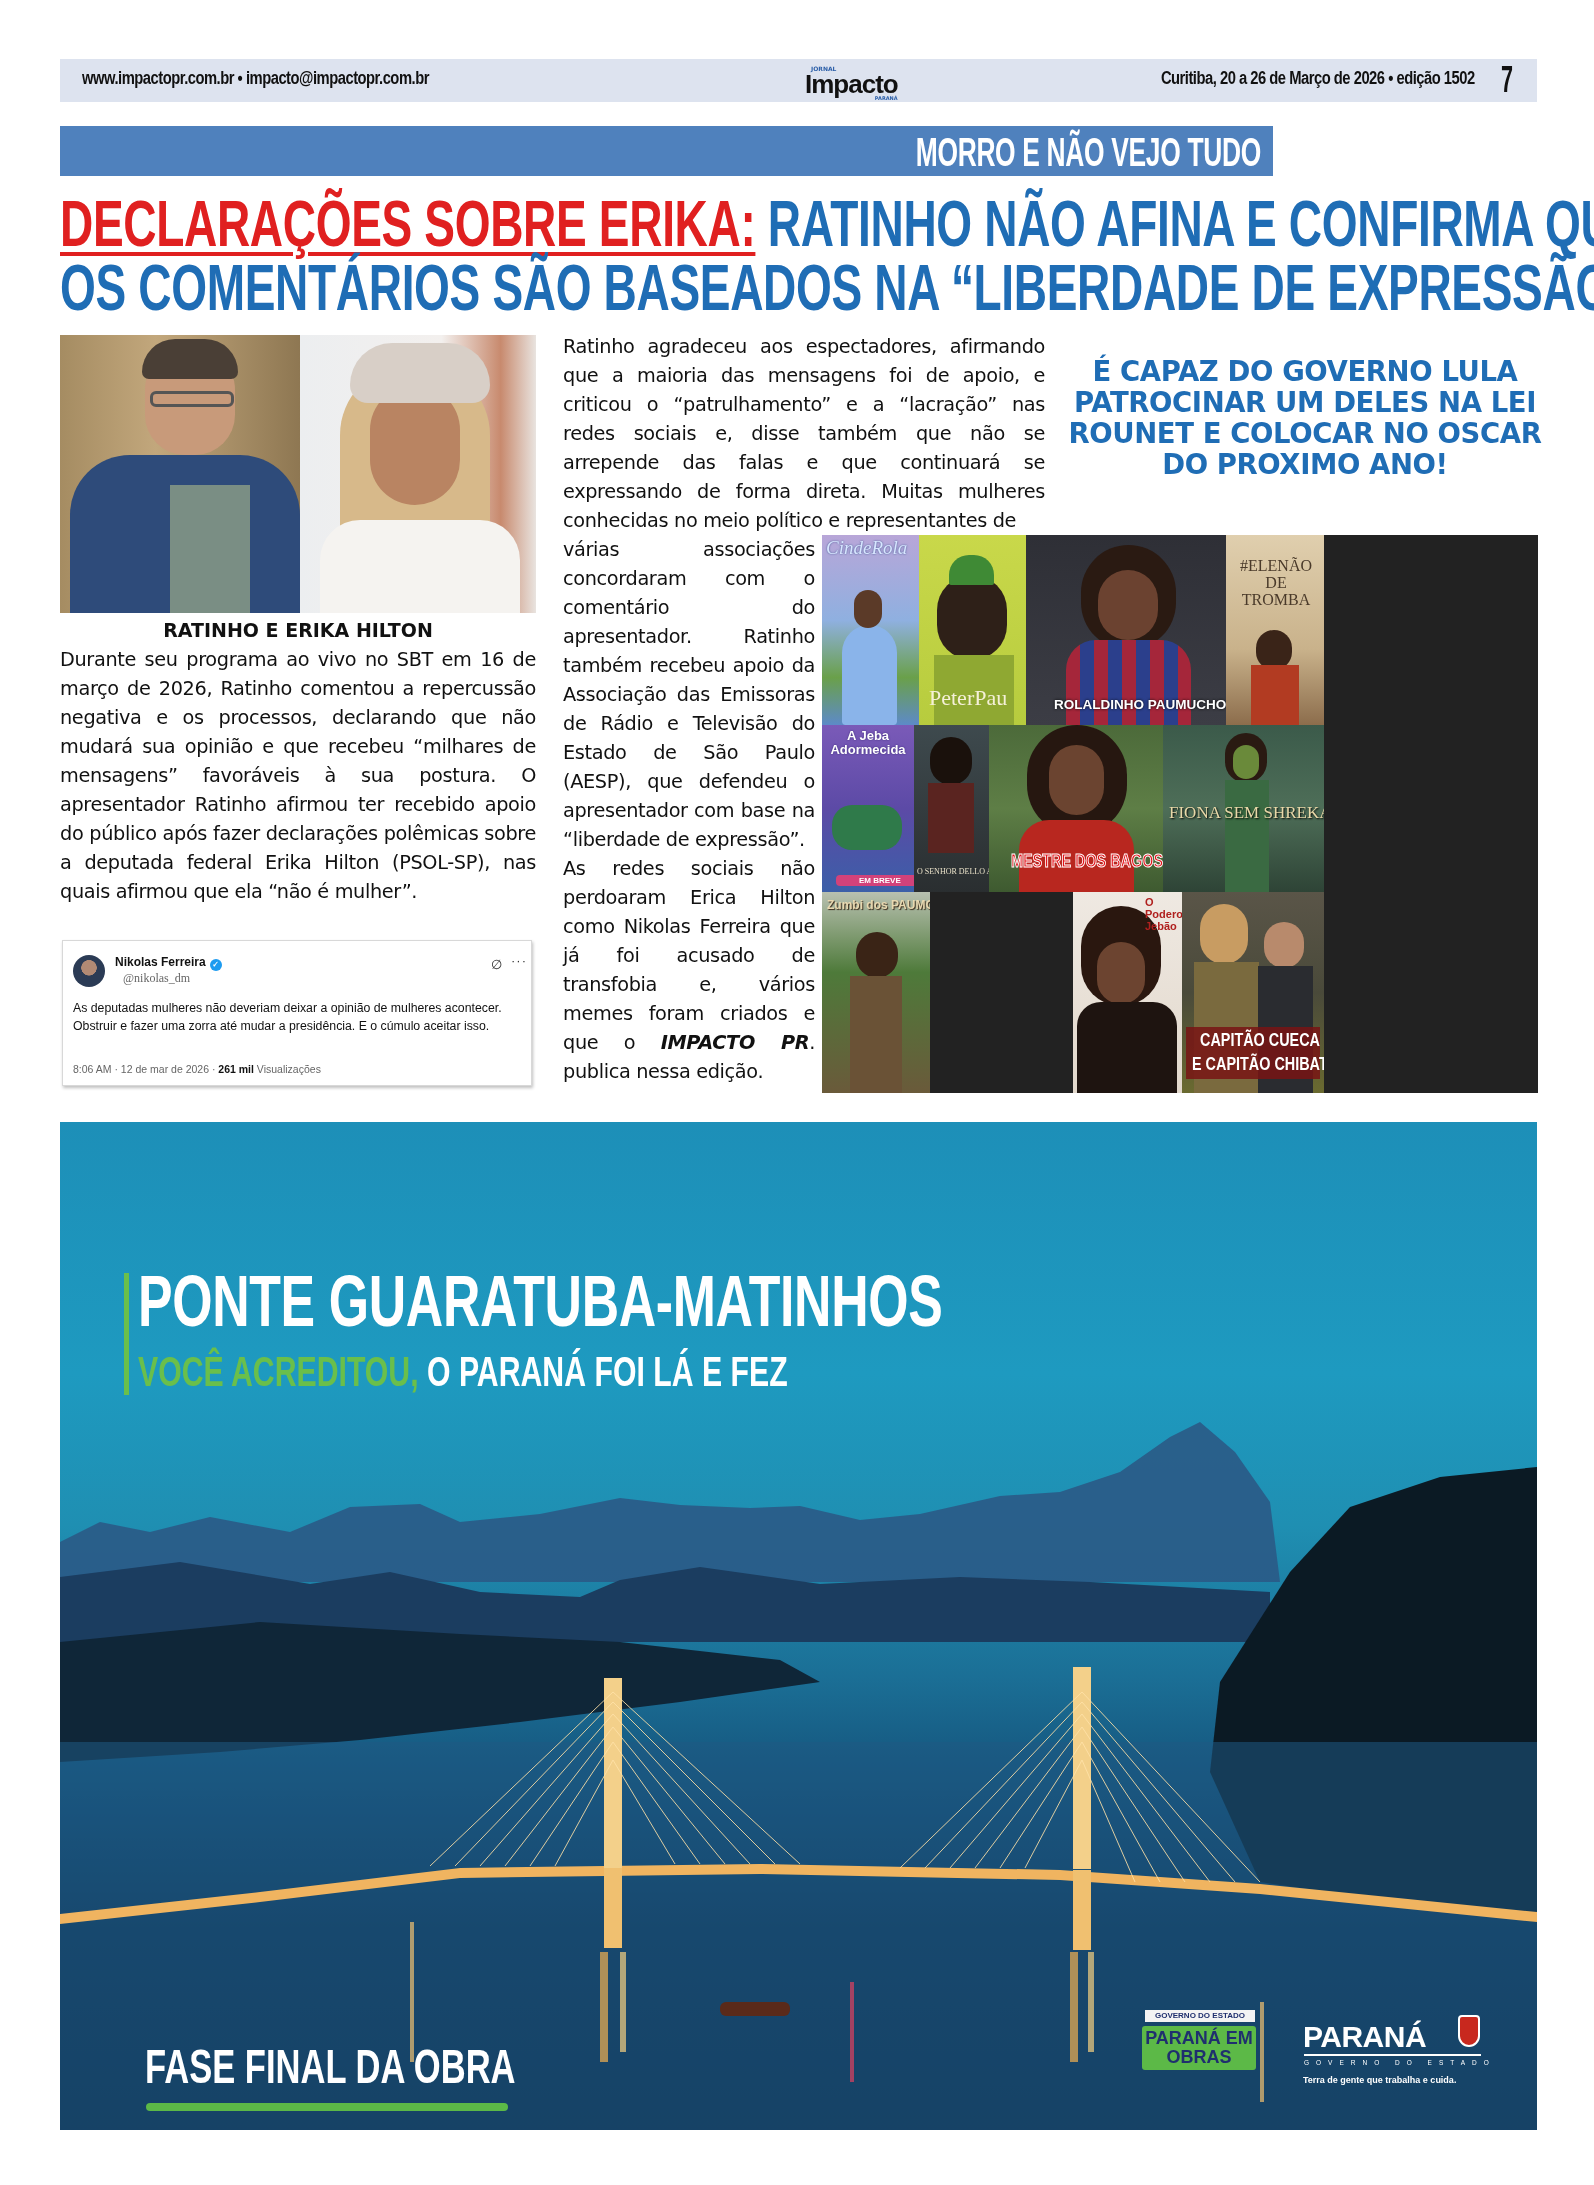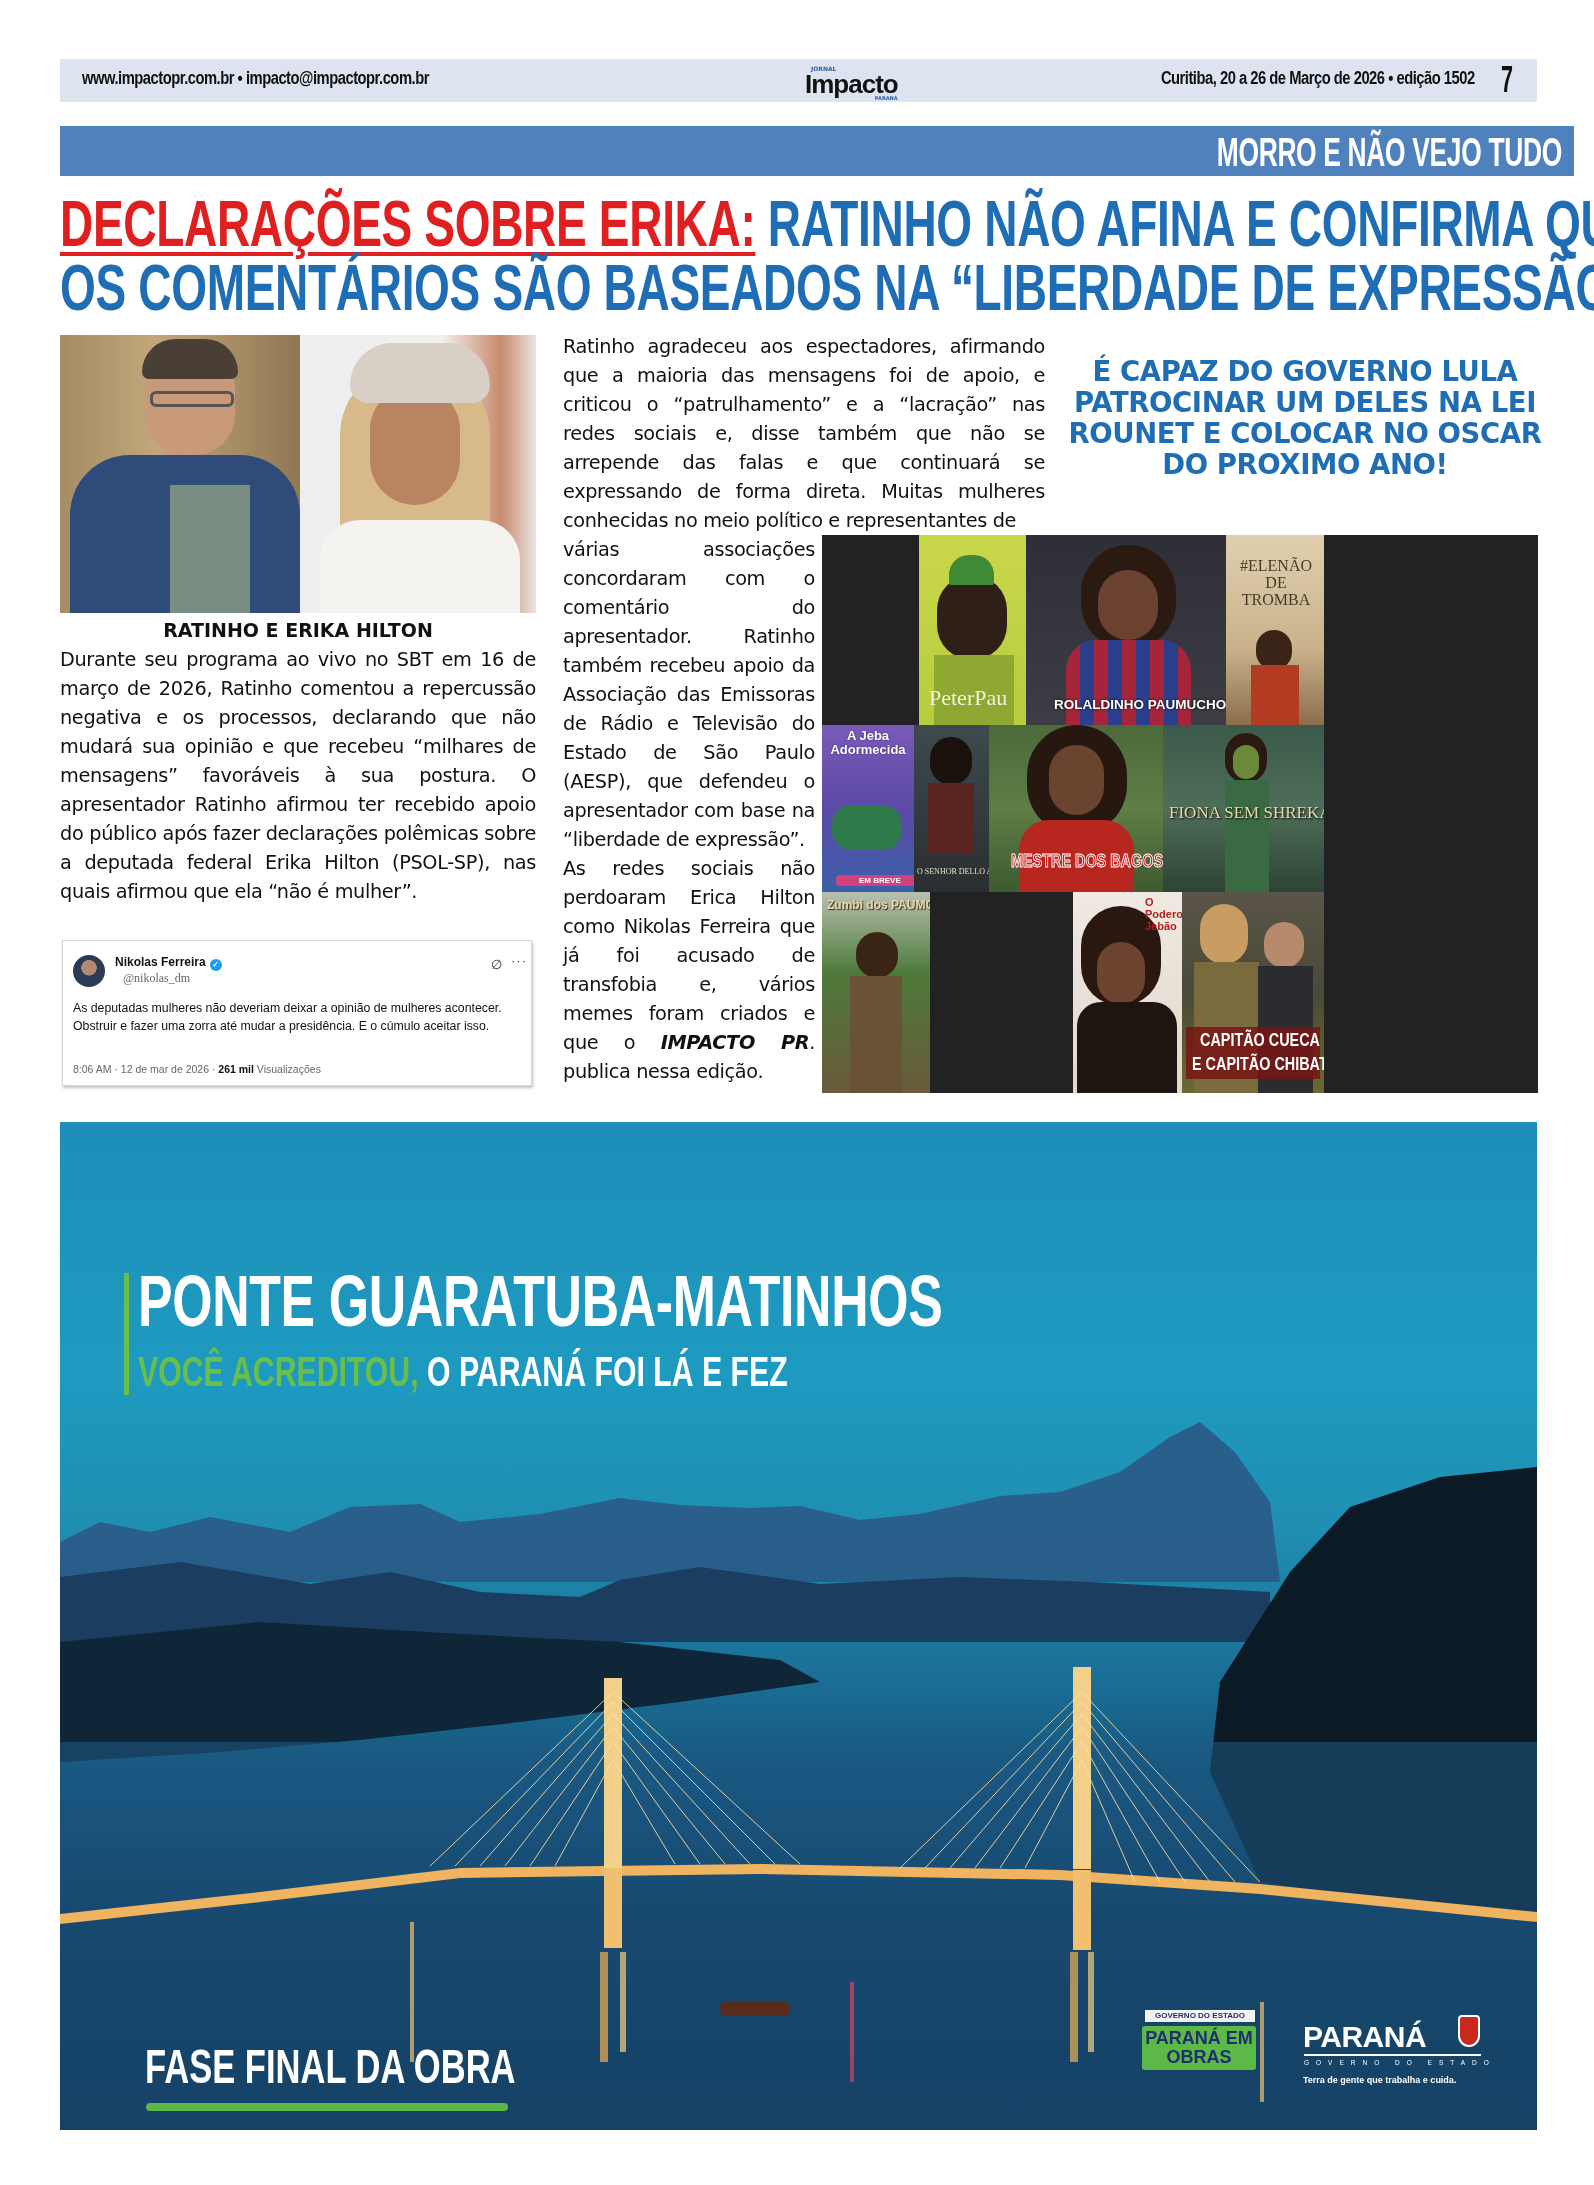--- a/index.html
+++ b/index.html
@@ -8,21 +8,21 @@
 
   .topbar { position: absolute; left: 60px; top: 59px; width: 1477px; height: 43px; background: #dde3ef; }
   .topbar .left { position: absolute; left: 22px; top: 9px; font-family: "Liberation Sans", sans-serif; font-weight: bold; font-size: 18px; letter-spacing: -0.6px; transform: scaleX(0.82); transform-origin: left center; color: #111; white-space: nowrap; }
   .topbar .logo { position: absolute; left: 745px; top: 4px; height: 36px; display: flex; align-items: flex-end; }
   .logo .logo-jornal { position: absolute; left: 6px; top: 2px; font-size: 6px; font-weight: bold; color: #2a5ea8; }
   .logo .logo-main { font-family: "Liberation Sans", sans-serif; font-weight: 900; font-size: 26px; letter-spacing: -1px; color: #111; line-height: 30px; }
   .logo .logo-parana { position: absolute; right: 0; bottom: -2px; font-size: 5px; font-weight: bold; color: #2a5ea8; }
   .topbar .right { position: absolute; right: 62px; top: 9px; font-family: "Liberation Sans", sans-serif; font-weight: bold; font-size: 18px; letter-spacing: -0.6px; transform: scaleX(0.82); transform-origin: right center; color: #111; white-space: nowrap; }
   .topbar .page-num { position: absolute; right: 20px; top: 0px; font-family: "Liberation Sans", sans-serif; font-weight: bold; font-size: 36px; transform: scaleX(0.6); color: #111; }
 
-  .section-band { position: absolute; left: 60px; top: 126px; width: 1514px; height: 50px; background: #4f81bd; }
+  .section-band { position: absolute; left: 60px; top: 126px; width: 1213px; height: 50px; background: #4f81bd; }
   .section-band .label { position: absolute; right: 12px; top: 4px; font-family: "Liberation Sans", sans-serif; font-weight: bold; font-size: 40px; color: #ffffff; transform: scaleX(0.66); transform-origin: right center; letter-spacing: -0.5px; white-space: nowrap; }
 
   .headline { position: absolute; left: 60px; top: 192px; width: 1480px; font-family: "Liberation Sans", sans-serif; font-weight: bold; }
   .headline .line { display: block; font-size: 64px; line-height: 64px; white-space: nowrap; transform: scaleX(0.72); transform-origin: left top; letter-spacing: -0.5px; height: 64px; }
   .headline .line2 { margin-top: 0px; }
   .headline .red { color: #e02020; text-decoration: underline; text-decoration-thickness: 4px; text-underline-offset: 6px; }
   .headline .blue { color: #1f6db5; }
 
   .photo-pair { position: absolute; left: 60px; top: 335px; width: 476px; height: 278px; display: flex; }
   .photo { position: relative; overflow: hidden; }
@@ -140,20 +140,25 @@
 <div class="col2 body-text">Ratinho agradeceu aos espectadores, afirmando que a maioria das mensagens foi de apoio, e criticou o “patrulhamento” e a “lacração” nas redes sociais e, disse também que não se arrepende das falas e que continuará se expressando de forma direta. Muitas mulheres conhecidas no meio político e representantes de</div>
 <div class="col2-narrow body-text">
   <div>várias associações concordaram com o comentário do apresentador. Ratinho também recebeu apoio da Associação das Emissoras de Rádio e Televisão do Estado de São Paulo (AESP), que defendeu o apresentador com base na “liberdade de expressão”.</div>
   <div><span>As redes sociais não perdoaram Erica Hilton como Nikolas Ferreira que já foi acusado de transfobia  e, vários memes foram criados e que o </span><b><i>IMPACTO PR</i></b><span>. publica nessa edição.</span></div>
 </div>
 
 <div class="promo">É CAPAZ DO GOVERNO LULA PATROCINAR UM DELES NA LEI ROUNET E COLOCAR NO OSCAR DO PROXIMO ANO!</div>
 
 <div class="collage">
 
+  <div class="tile" style="left:0;top:0;width:97px;height:190px;background:linear-gradient(180deg,#b8a6d8 0%,#8fb0e0 45%,#6aa04a 75%,#5d8ac8 100%);">
+    <span class="t-label lab-serif" style="left:4px;top:2px;font-size:19px;color:#d8e6ff;font-style:italic;text-shadow:0 0 2px #35508c;">CindeRola</span>
+    <div style="position:absolute;left:20px;top:90px;width:55px;height:100px;border-radius:30px 30px 4px 4px;background:#8ab4ea;"></div>
+    <div style="position:absolute;left:32px;top:55px;width:28px;height:38px;border-radius:14px;background:#5b3a28;"></div>
+  </div>
   <div class="tile" style="left:97px;top:0;width:107px;height:190px;background:linear-gradient(180deg,#c9d84a 0%,#b7cc3e 100%);">
     <div style="position:absolute;left:18px;top:40px;width:70px;height:85px;border-radius:35px;background:#2e2018;"></div>
     <div style="position:absolute;left:30px;top:20px;width:45px;height:30px;border-radius:20px 20px 2px 2px;background:#3f8a35;"></div>
     <div style="position:absolute;left:15px;top:120px;width:80px;height:70px;background:#8fa832;"></div>
     <span class="t-label lab-serif" style="left:10px;top:150px;font-size:22px;color:#f5f0d8;">PeterPau</span>
   </div>
   <div class="tile" style="left:204px;top:0;width:228px;height:190px;background:linear-gradient(180deg,#2e2f36 0%,#3c3d45 100%);">
     <div style="position:absolute;left:55px;top:10px;width:95px;height:105px;border-radius:48px;background:#2a1a12;"></div>
     <div style="position:absolute;left:72px;top:35px;width:60px;height:70px;border-radius:30px;background:#6b4230;"></div>
     <div style="position:absolute;left:40px;top:105px;width:125px;height:85px;border-radius:30px 30px 0 0;background:repeating-linear-gradient(90deg,#a5263a 0 14px,#2b3f8c 14px 28px);"></div>

